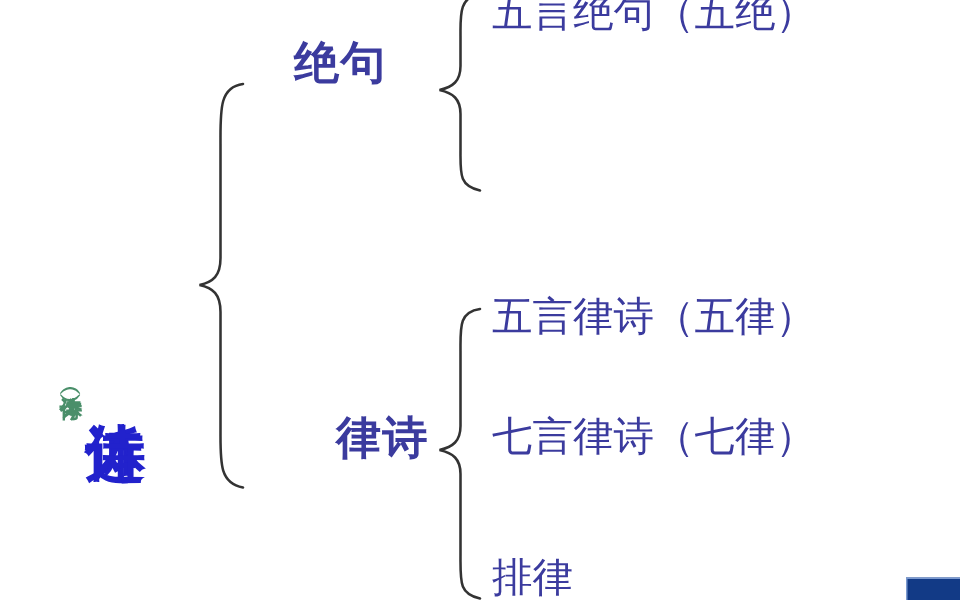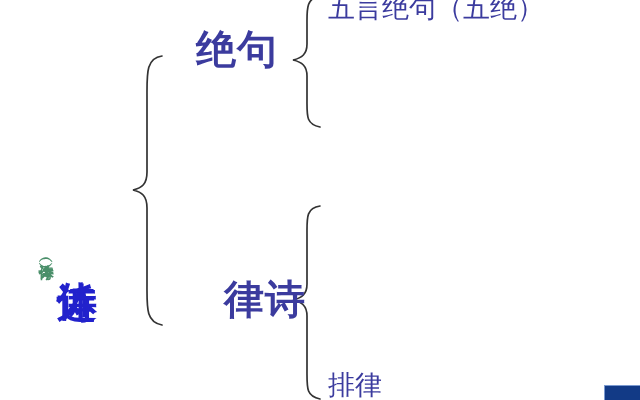--- a/index.html
+++ b/index.html
@@ -59,21 +59,21 @@
     font-size: 40px;
     line-height: 1.08;
     font-weight: bold;
     white-space: nowrap;
   }
 
   
   .mid-label {
     position: absolute;
     color: #3b3b9e;
-    font-size: 40px;
+    font-size: 30px;
     font-weight: bold;
     white-space: nowrap;
     letter-spacing: 1px;
   }
   .mid-jueju { left: 196px; top: 22px; }
   .mid-lvshi { left: 196px; top: 272px; margin-left: 28px; }
 
   
   .leaf {
     position: absolute;
@@ -134,17 +134,19 @@
 
   <div class="root-group">
     <div class="root-alt">（今体诗）</div>
     <div class="root-main">近体诗</div>
   </div>
 
   <div class="mid-label mid-jueju">绝句</div>
   <div class="mid-label mid-lvshi">律诗</div>
 
   <div class="leaf leaf-0">五言绝句（五绝）</div>
+  <div class="leaf leaf-2">五言律诗（五律）</div>
+  <div class="leaf leaf-3">七言律诗（七律）</div>
   <div class="leaf leaf-4">排律</div>
 
   <div class="corner-block"></div>
 
 </div>
 
 </body></html>

